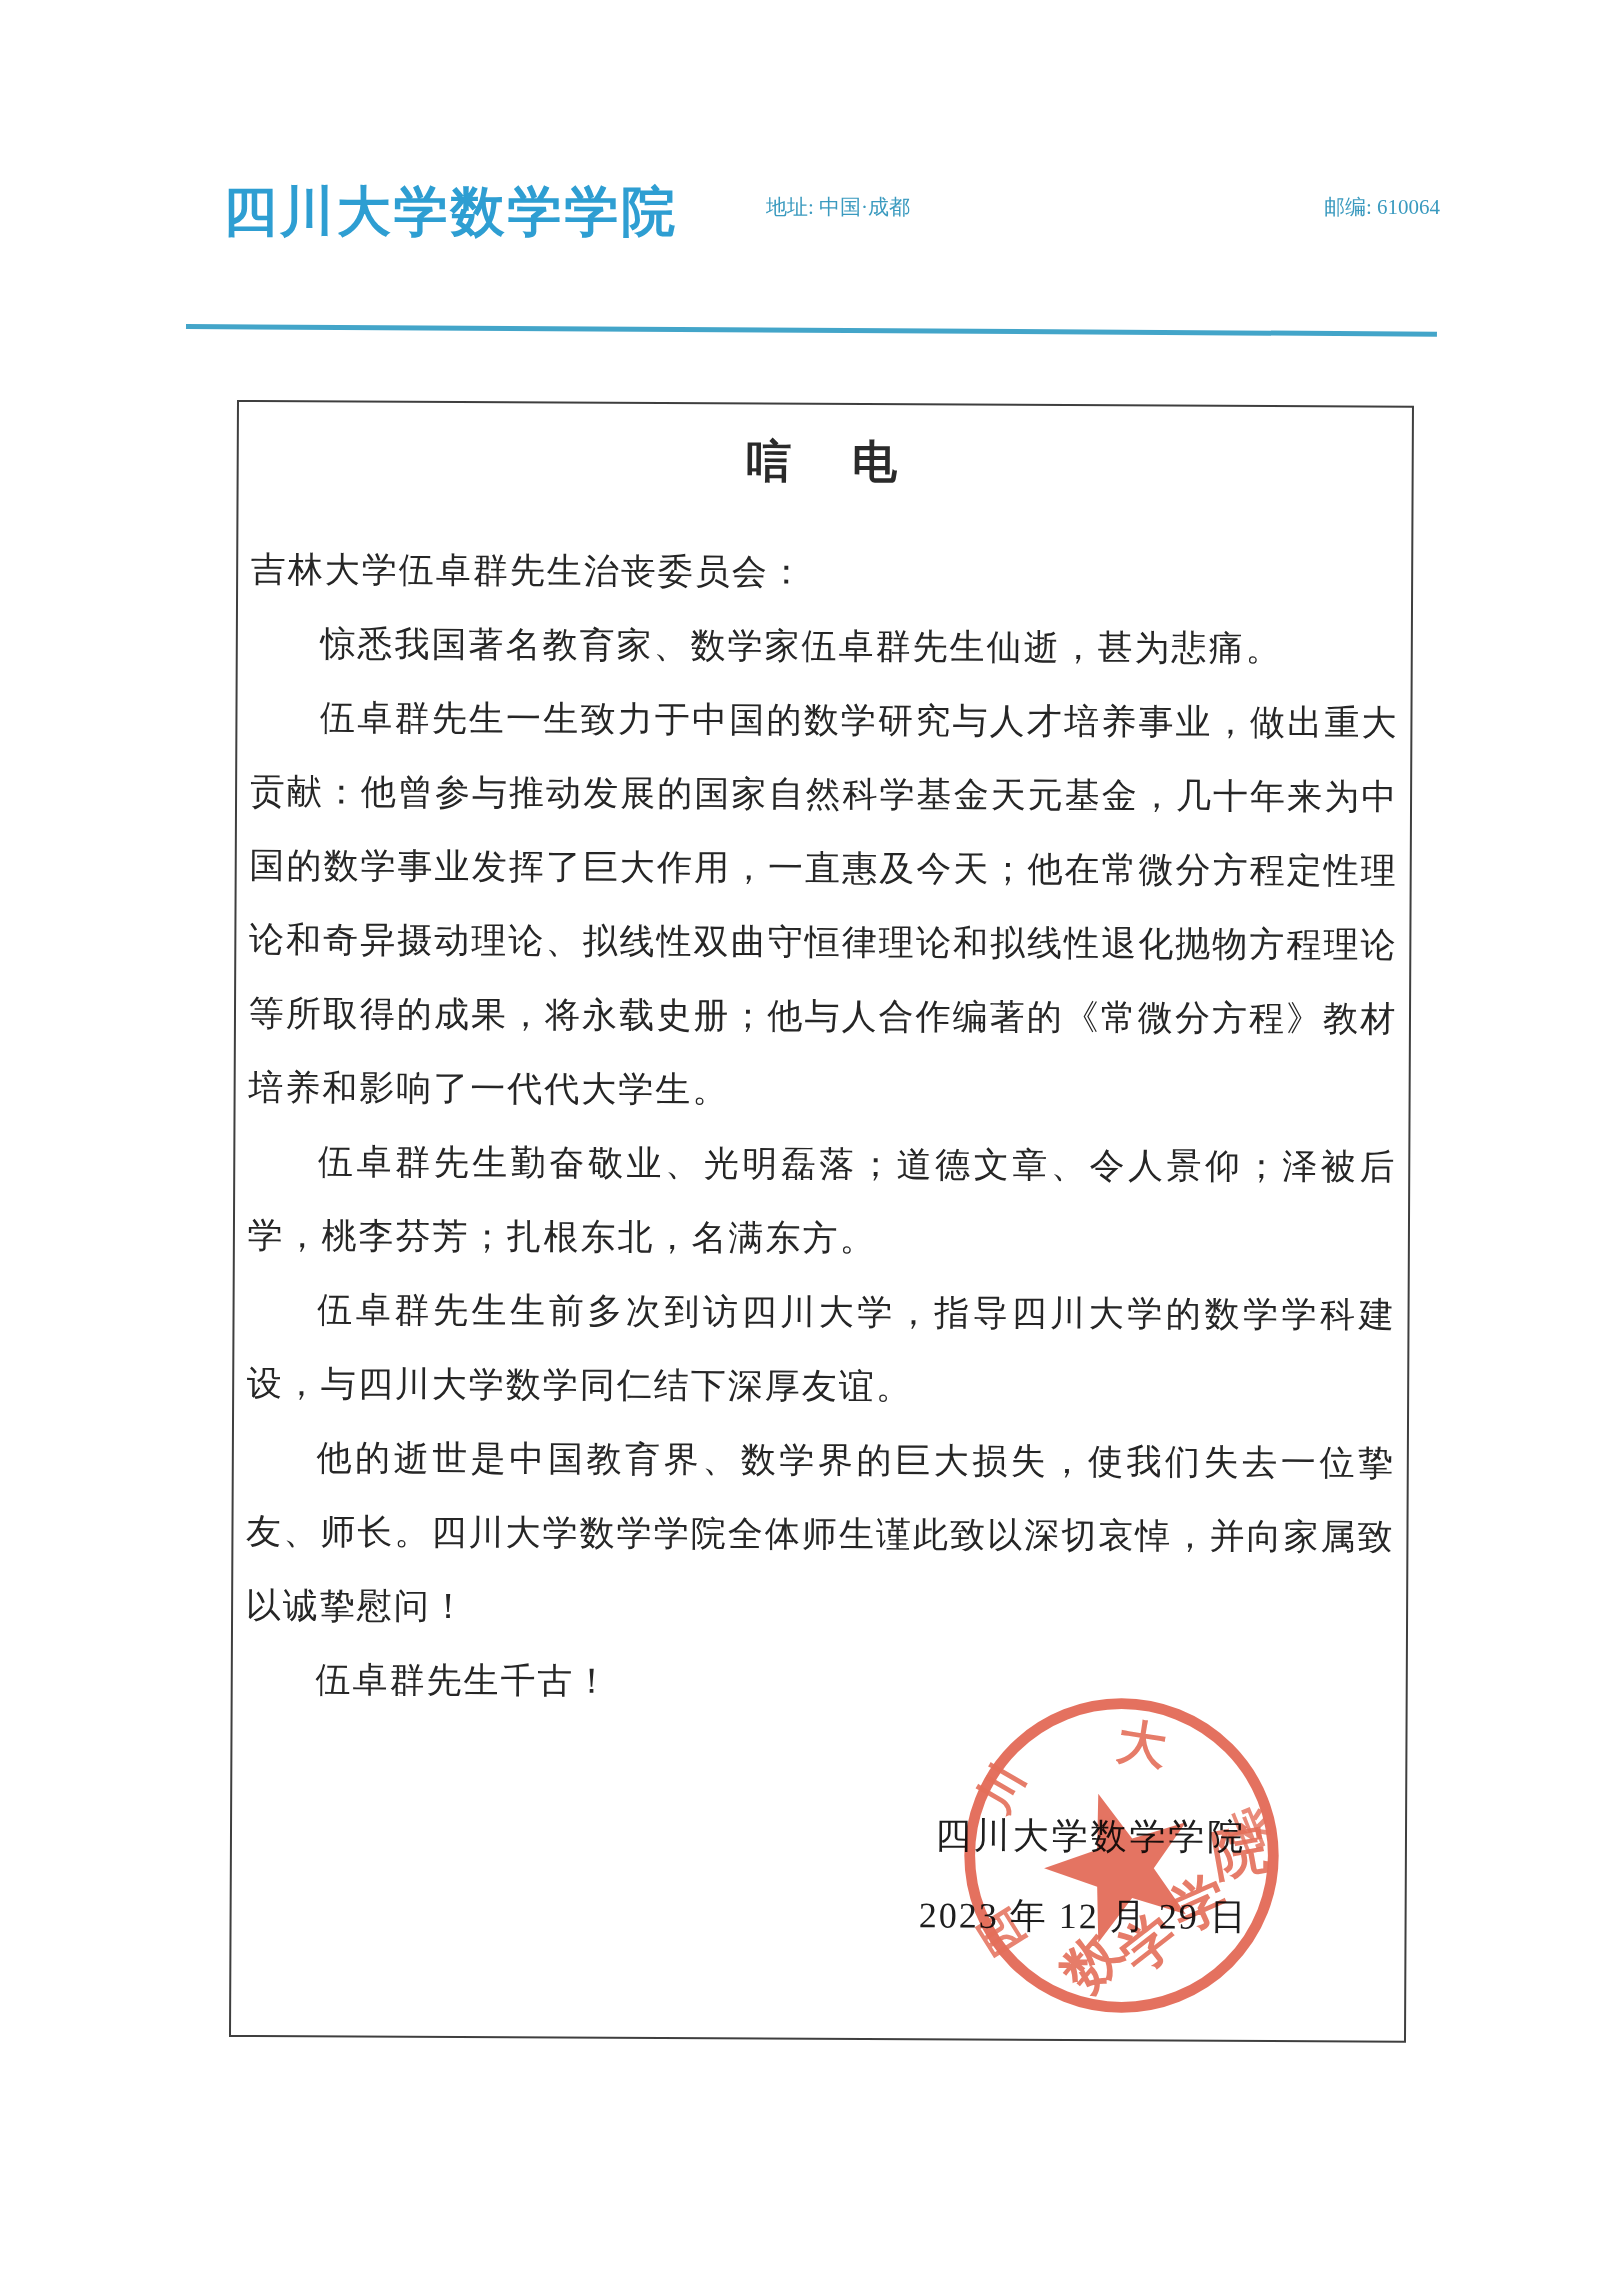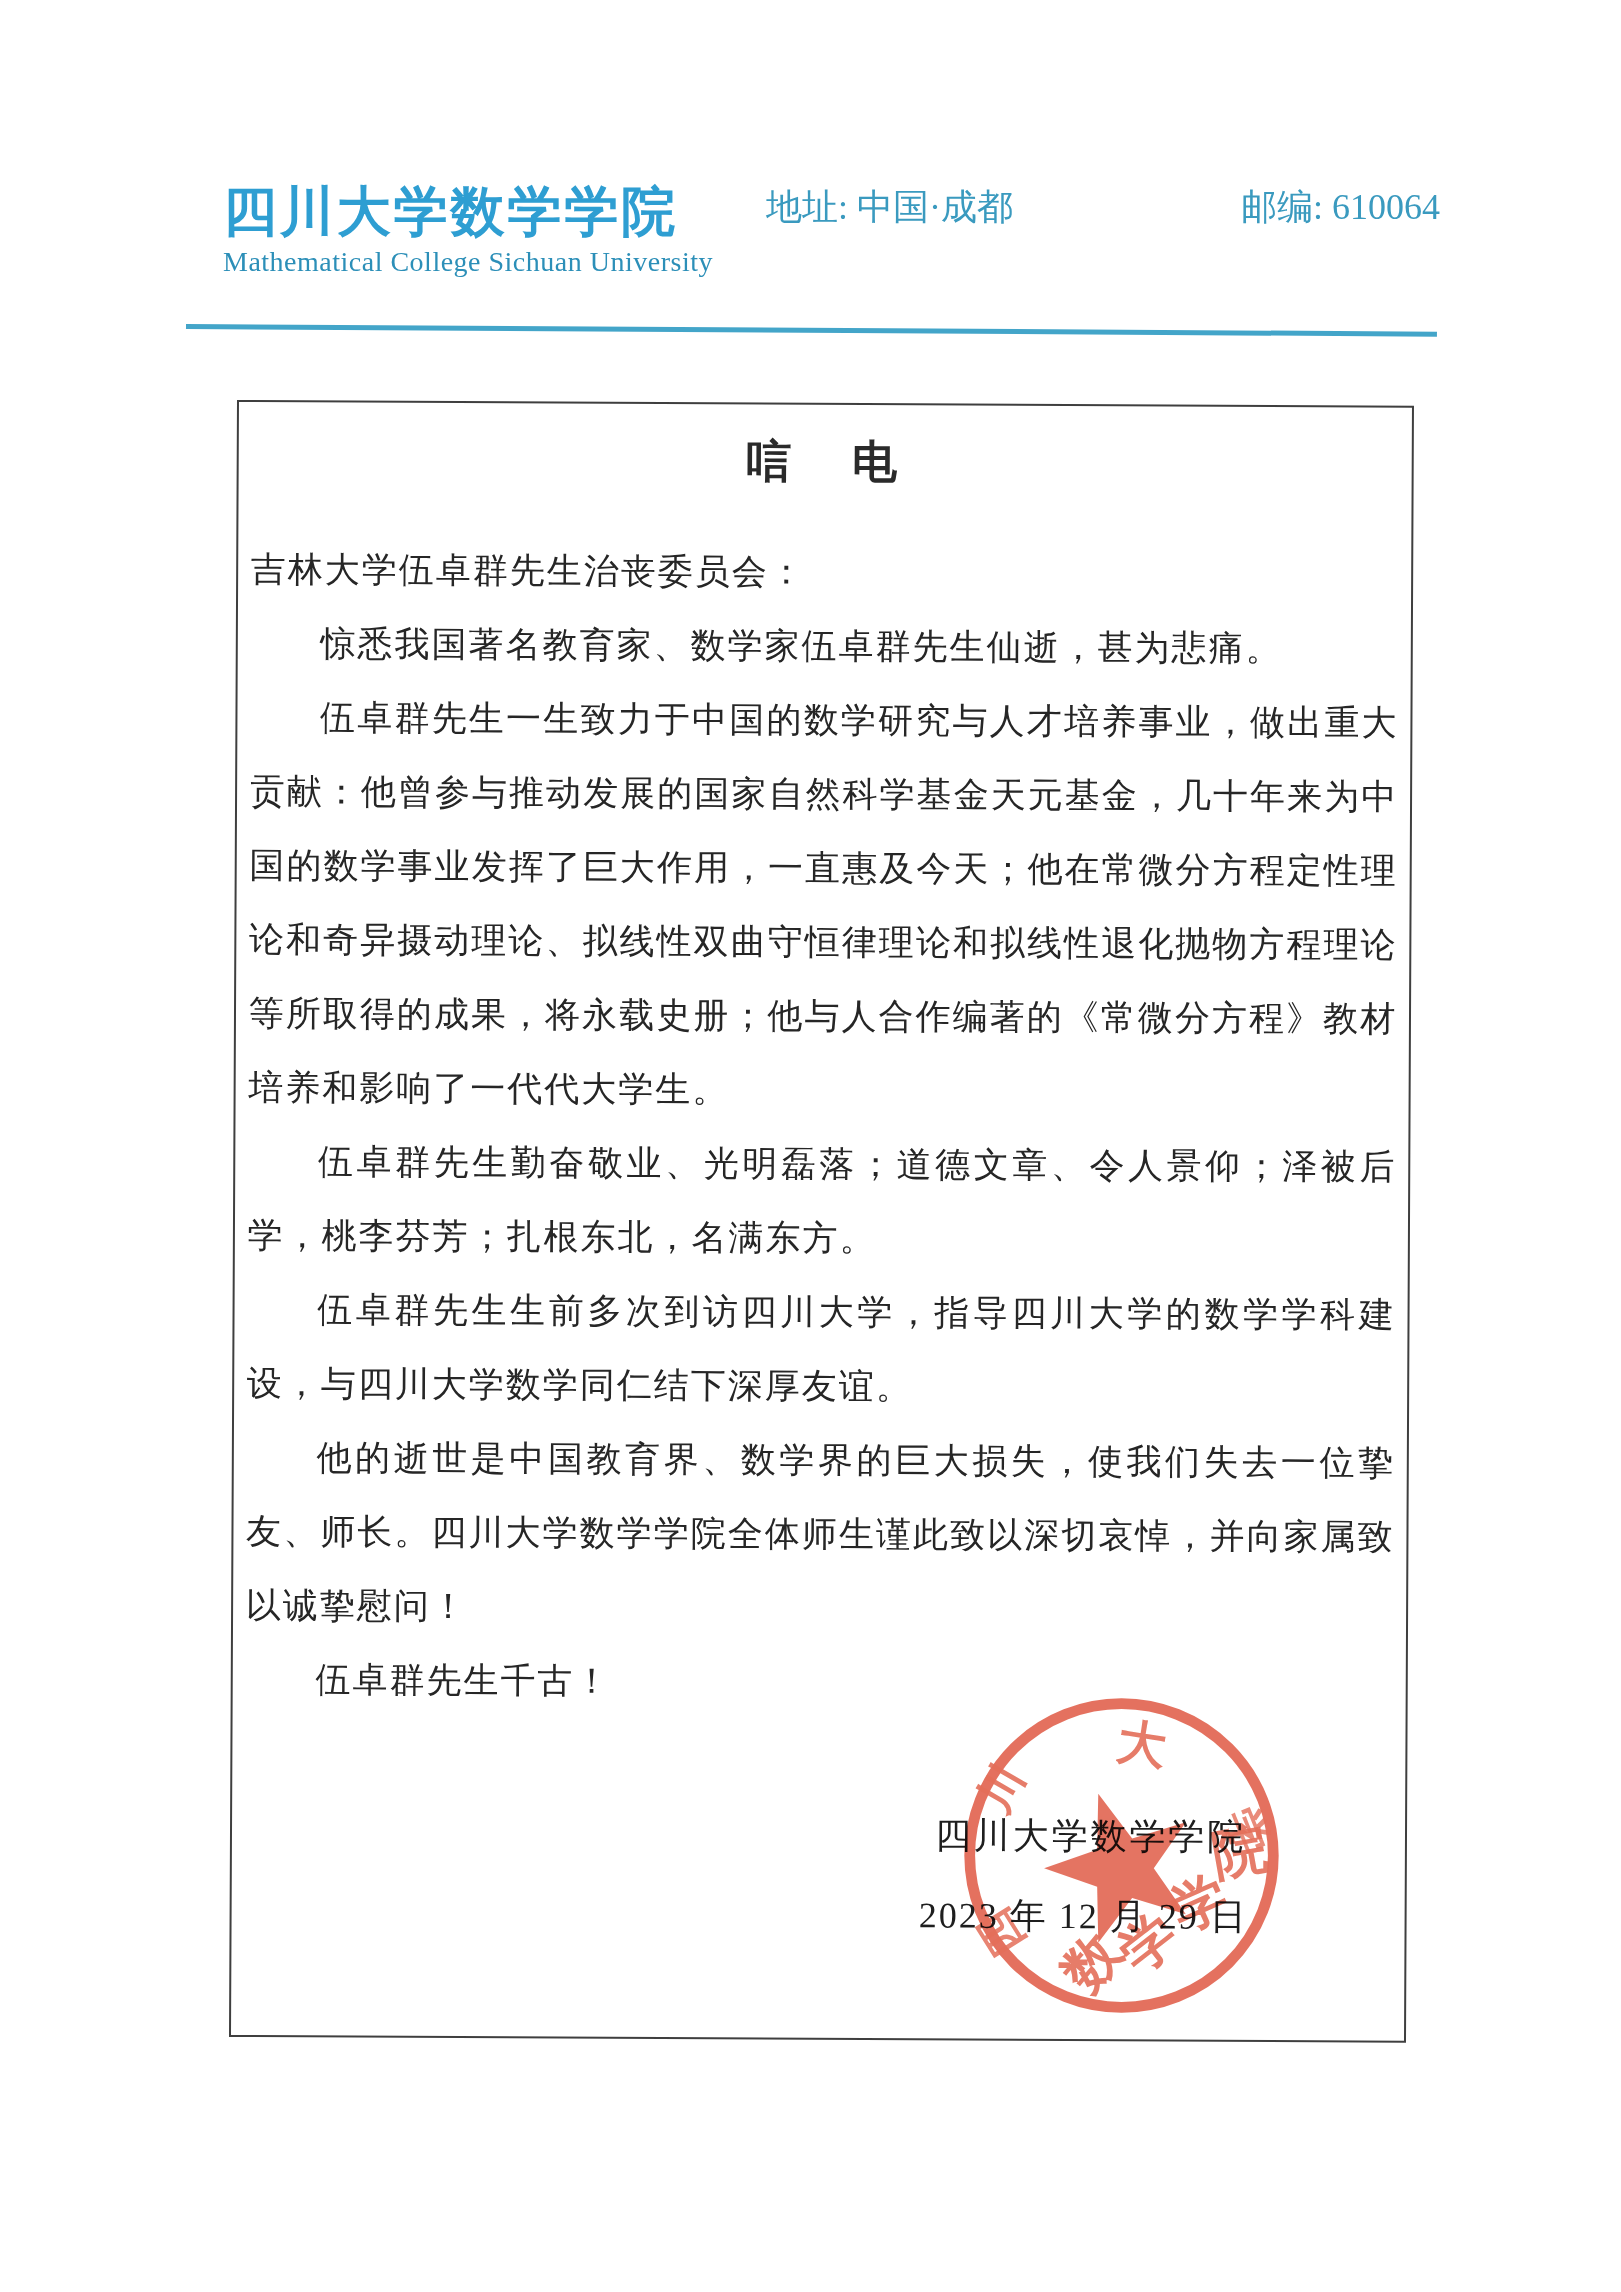--- a/index.html
+++ b/index.html
@@ -14,21 +14,21 @@
   .logo-cn {
     font-size:54px; font-weight:bold; color:#2e9ed2; letter-spacing:2.9px;
     font-family:"DejaVu Sans","Liberation Sans",sans-serif; line-height:59px;
   }
   .logo-en {
     font-size:28px; color:#2c8fb8; margin-top:4.9px; letter-spacing:0.5px;
     font-family:"Liberation Serif","DejaVu Serif",serif;
   }
   .contact {
     position:absolute; left:766px; top:192px; width:674px;
-    color:#3a9abf; font-size:36px; line-height:31px;
+    color:#3a9abf; font-size:21px; line-height:31px;
   }
   .contact-row { display:flex; justify-content:space-between; margin-bottom:12.7px; }
   .blue-rule {
     position:absolute; left:186px; top:324px; width:1251px; height:4.9px;
     background:#43a5c9; transform:rotate(0.35deg); transform-origin:0 0;
   }
 
   
   .letter {
     position:absolute; left:237px; top:400px; width:1177px; height:1637px;
@@ -64,21 +64,20 @@
   .stamp text {
     font-family:"DejaVu Sans","Liberation Sans",sans-serif;
     font-weight:bold;
   }
 </style>
 </head>
 <body>
 
 <div class="header-logo">
   <div class="logo-cn">四川大学数学学院</div>
-  <div class="logo-en">Mathematical College Sichuan University</div>
 </div>
 
 <div class="contact">
   <div class="contact-row">
     <span>地址: 中国·成都</span>
     <span>邮编: 610064</span>
   </div>
 </div>
 
 <div class="blue-rule"></div>

